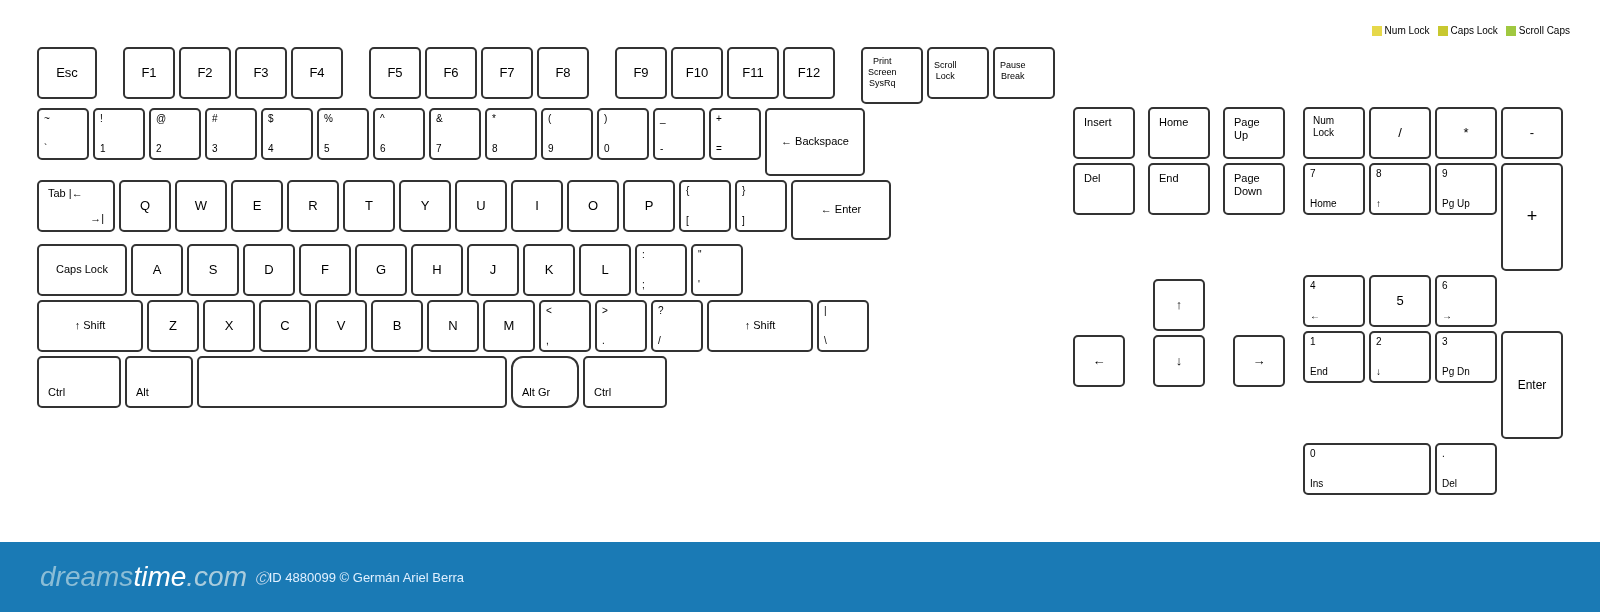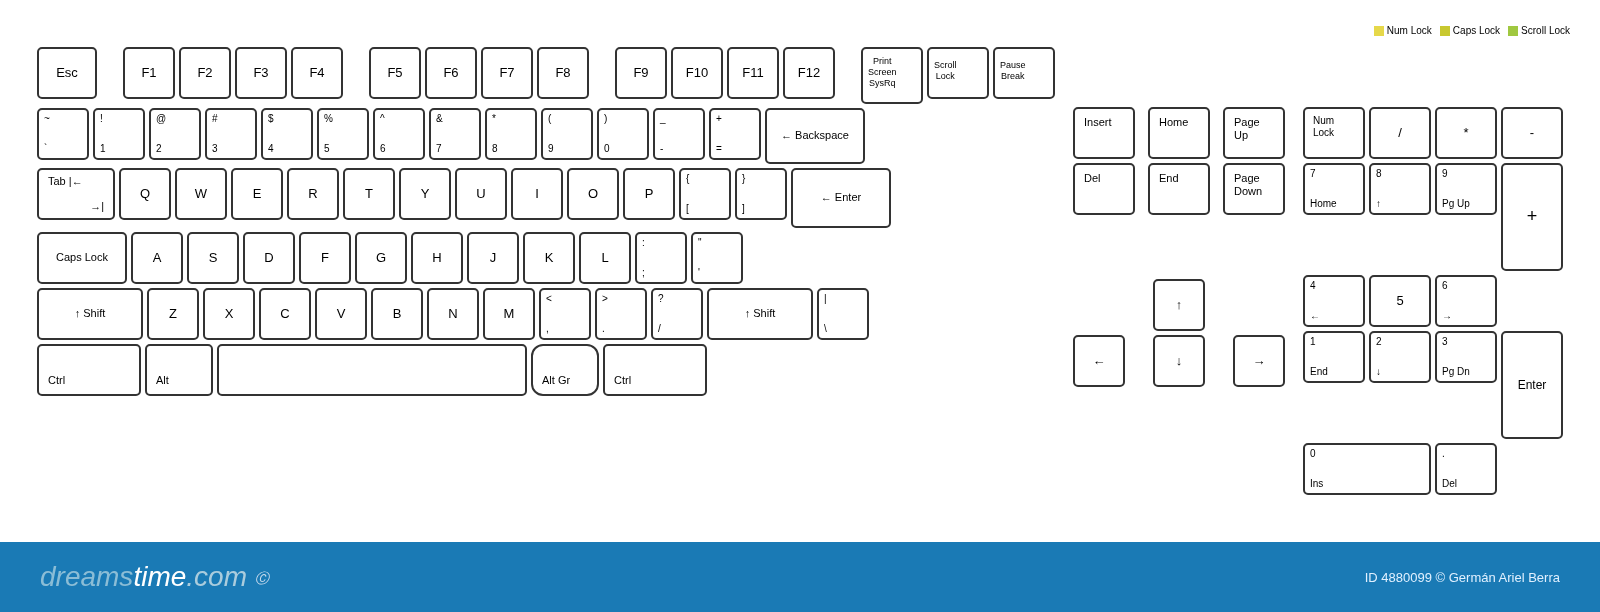--- a/index.html
+++ b/index.html
@@ -58,25 +58,25 @@
       align-items: stretch;
     }
     
     .k-std { width: 52px; height: 52px; }
     .k-fn { width: 52px; height: 52px; }
     .k-esc { width: 60px; height: 52px; }
     .k-tab { width: 78px; height: 52px; }
     .k-caps { width: 90px; height: 52px; }
     .k-shift-l { width: 106px; height: 52px; }
     .k-shift-r { width: 106px; height: 52px; }
-    .k-ctrl { width: 104px; height: 52px; }
+    .k-ctrl { width: 84px; height: 52px; }
     .k-alt { width: 68px; height: 52px; }
     .k-space { width: 310px; height: 52px; }
     .k-altgr { width: 68px; height: 52px; border-radius: 12px; }
-    .k-backspace { width: 100px; height: 56px; text-align: right; }
+    .k-backspace { width: 100px; height: 68px; text-align: right; }
     .k-enter { width: 100px; height: 60px; }
 
     
     .gap { width: 18px; }
 
     
     .nav-cluster {
       display: flex;
       flex-direction: column;
       gap: 4px;
@@ -128,21 +128,21 @@
       width: 10px;
       height: 10px;
     }
 
     
     .footer {
       background: #1a7ab5;
       height: 70px;
       display: flex;
       align-items: center;
-      justify-content: space-between;
+      justify-content: flex-start;
       padding: 0 40px;
       color: white;
     }
     .footer-logo {
       font-size: 28px;
       font-style: italic;
       color: #cde;
     }
     .footer-right {
       font-size: 13px;
@@ -183,21 +183,21 @@
       <div class="legend-item">
         <div class="legend-dot" style="background:#e6d84a;"></div>
         <span>Num Lock</span>
       </div>
       <div class="legend-item">
         <div class="legend-dot" style="background:#c8c830;"></div>
         <span>Caps Lock</span>
       </div>
       <div class="legend-item">
         <div class="legend-dot" style="background:#a0c840;"></div>
-        <span>Scroll Lock</span>
+        <span>Scroll Caps</span>
       </div>
     </div>
 
     <div class="keyboard-wrapper">
 
       <div class="main-kb">
 
         <div class="kb-row">
           <div class="key k-esc">
               <div class="key-full-center">Esc</div>

